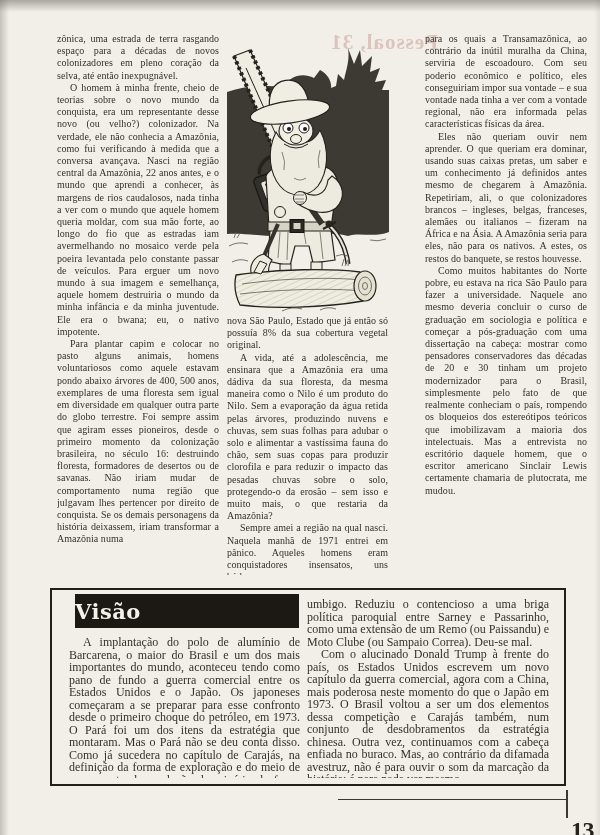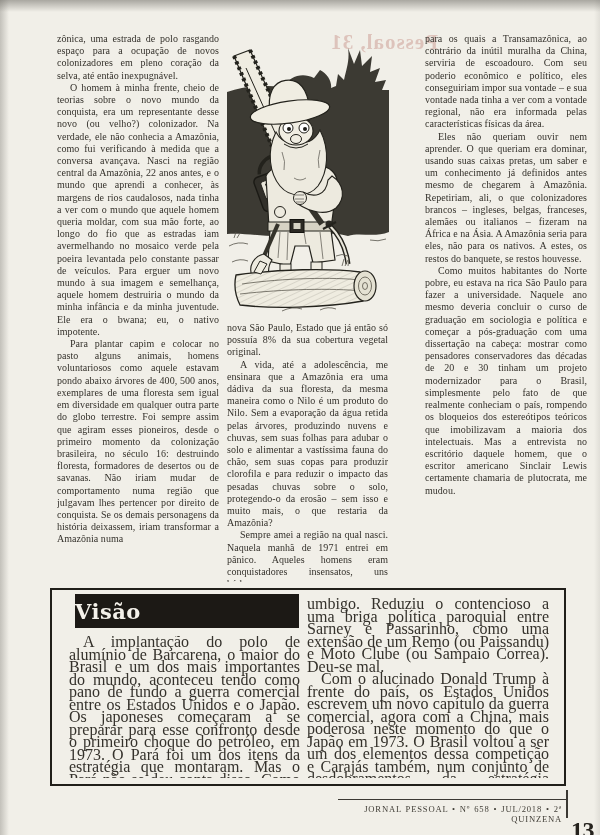--- a/index.html
+++ b/index.html
@@ -12,41 +12,41 @@
       linear-gradient(270deg, rgba(150,148,142,.18) 0px, rgba(150,148,142,0) 6px),
       #f1efe8;
     font-family:"Liberation Serif", serif;
     color:#34312b;
   }
   .col{position:absolute;width:162px;height:542px;overflow:hidden;
        font-size:10px;line-height:12.2px;text-align:justify;letter-spacing:.03px;}
   .col p{margin:0;text-indent:13px;}
   .col p.cont{text-indent:0;}
   .col-left{left:57px;top:33px;}
-  .col-mid{left:227px;top:322px;width:161px;height:260px;}
+  .col-mid{left:227px;top:315px;width:161px;height:260px;}
   .col-right{left:396px;top:33px;margin-left:29px;}
 
   .illus{position:absolute;left:224px;top:28px;width:168px;height:284px;}
   .illus svg{display:block;width:100%;height:100%;}
 
   .ghost{
     position:absolute;left:288px;top:30px;width:150px;height:30px;
     transform:scaleX(-1);
     font-weight:bold;font-size:21px;letter-spacing:1px;
     color:#c08379;opacity:.40;filter:blur(.5px);
     white-space:nowrap;
   }
 
   .vbox{position:absolute;left:50px;top:588px;width:512px;height:194px;
         border:2px solid #211f1a;}
   .vtitle-bar{position:absolute;left:23px;top:4px;width:224px;height:34px;
         background:#1c1915;display:flex;align-items:center;justify-content:flex-start;}
   .vtitle{font-family:"DejaVu Serif", serif;font-weight:bold;font-size:21px;
         color:#f4f1ea;letter-spacing:.5px;}
-  .vcol{position:absolute;font-size:16px;line-height:12.5px;text-align:justify;
+  .vcol{position:absolute;font-size:12px;line-height:12.5px;text-align:justify;
         overflow:hidden;color:#34312b;}
   .vcol p{margin:0;text-indent:14px;}
   .vcol p.cont{text-indent:0;}
   .vcol-left{left:17px;top:46px;width:231px;height:142px;}
   .vcol-right{left:255px;top:8px;width:242px;height:180px;}
 
   .footer-rule{position:absolute;left:338px;top:799px;width:228px;height:0;
         border-top:1.5px solid #3c3933;}
   .footer-text{position:absolute;left:330px;top:804px;width:232px;text-align:right;
         font-size:8.6px;letter-spacing:.8px;word-spacing:1px;color:#413e37;}
@@ -55,21 +55,21 @@
         color:#26231e;letter-spacing:-.5px;}
 </style>
 </head>
 <body>
 
 <div class="page">
 
   <div class="ghost">Pessoal, 31</div>
 
   <div class="col col-left">
-    <p class="cont">zônica, uma estrada de polo rasgando espaço para a ocupação de novos colonizadores em pleno coração da selva, até então inexpugnável.</p>
+    <p class="cont">zônica, uma estrada de terra rasgando espaço para a décadas de novos colonizadores em pleno coração da selva, até então inexpugnável.</p>
     <p>O homem à minha frente, cheio de teorias sobre o novo mundo da conquista, era um representante desse novo (ou velho?) colonizador. Na verdade, ele não conhecia a Amazônia, como fui verificando à medida que a conversa avançava. Nasci na região central da Amazônia, 22 anos antes, e o mundo que aprendi a conhecer, às margens de rios caudalosos, nada tinha a ver com o mundo que aquele homem queria moldar, com sua mão forte, ao longo do fio que as estradas iam avermelhando no mosaico verde pela poeira levantada pelo constante passar de veículos. Para erguer um novo mundo à sua imagem e semelhança, aquele homem destruiria o mundo da minha infância e da minha juventude. Ele era o bwana; eu, o nativo impotente.</p>
     <p>Para plantar capim e colocar no pasto alguns animais, homens voluntariosos como aquele estavam pondo abaixo árvores de 400, 500 anos, exemplares de uma floresta sem igual em diversidade em qualquer outra parte do globo terrestre. Foi sempre assim que agiram esses pioneiros, desde o primeiro momento da colonização brasileira, no século 16: destruindo floresta, formadores de desertos ou de savanas. Não iriam mudar de comportamento numa região que julgavam lhes pertencer por direito de conquista. Se os demais personagens da história deixassem, iriam transformar a Amazônia numa</p>
   </div>
 
   <div class="illus">
     <svg viewBox="0 0 168 284" xmlns="http://www.w3.org/2000/svg">
       <defs>
         <pattern id="hh" width="5" height="5" patternUnits="userSpaceOnUse" patternTransform="rotate(65)">
           <line x1="0" y1="0" x2="0" y2="5" stroke="#45423a" stroke-width="0.7"></line>
         </pattern>
@@ -170,17 +170,16 @@
     <div class="vcol vcol-left">
       <p>A implantação do polo de alumínio de Barcarena, o maior do Brasil e um dos mais importantes do mundo, aconteceu tendo como pano de fundo a guerra comercial entre os Estados Unidos e o Japão. Os japoneses começaram a se preparar para esse confronto desde o primeiro choque do petróleo, em 1973. O Pará foi um dos itens da estratégia que montaram. Mas o Pará não se deu conta disso. Como já sucedera no capítulo de Carajás, na definição da forma de exploração e do meio de escoamento da produção de minério de ferro, não foi além do próprio</p>
     </div>
     <div class="vcol vcol-right">
       <p class="cont">umbigo. Reduziu o contencioso a uma briga política paroquial entre Sarney e Passarinho, como uma extensão de um Remo (ou Paissandu) e Moto Clube (ou Sampaio Correa). Deu-se mal.</p>
       <p>Com o alucinado Donald Trump à frente do país, os Estados Unidos escrevem um novo capítulo da guerra comercial, agora com a China, mais poderosa neste momento do que o Japão em 1973. O Brasil voltou a ser um dos elementos dessa competição e Carajás também, num conjunto de desdobramentos da estratégia chinesa. Outra vez, continuamos com a cabeça enfiada no buraco. Mas, ao contrário da difamada avestruz, não é para ouvir o som da marcação da história: é para nada ver mesmo.</p>
     </div>
   </div>
 
   <div class="footer-rule"></div>
-  <div class="footer-text">JORNAL PESSOAL • Nº 658 • JUL/2018 • 2ª QUINZENA</div>
   <div class="page-tick"></div>
   <div class="pageno">13</div>
 
 </div>
 
 </body></html>

